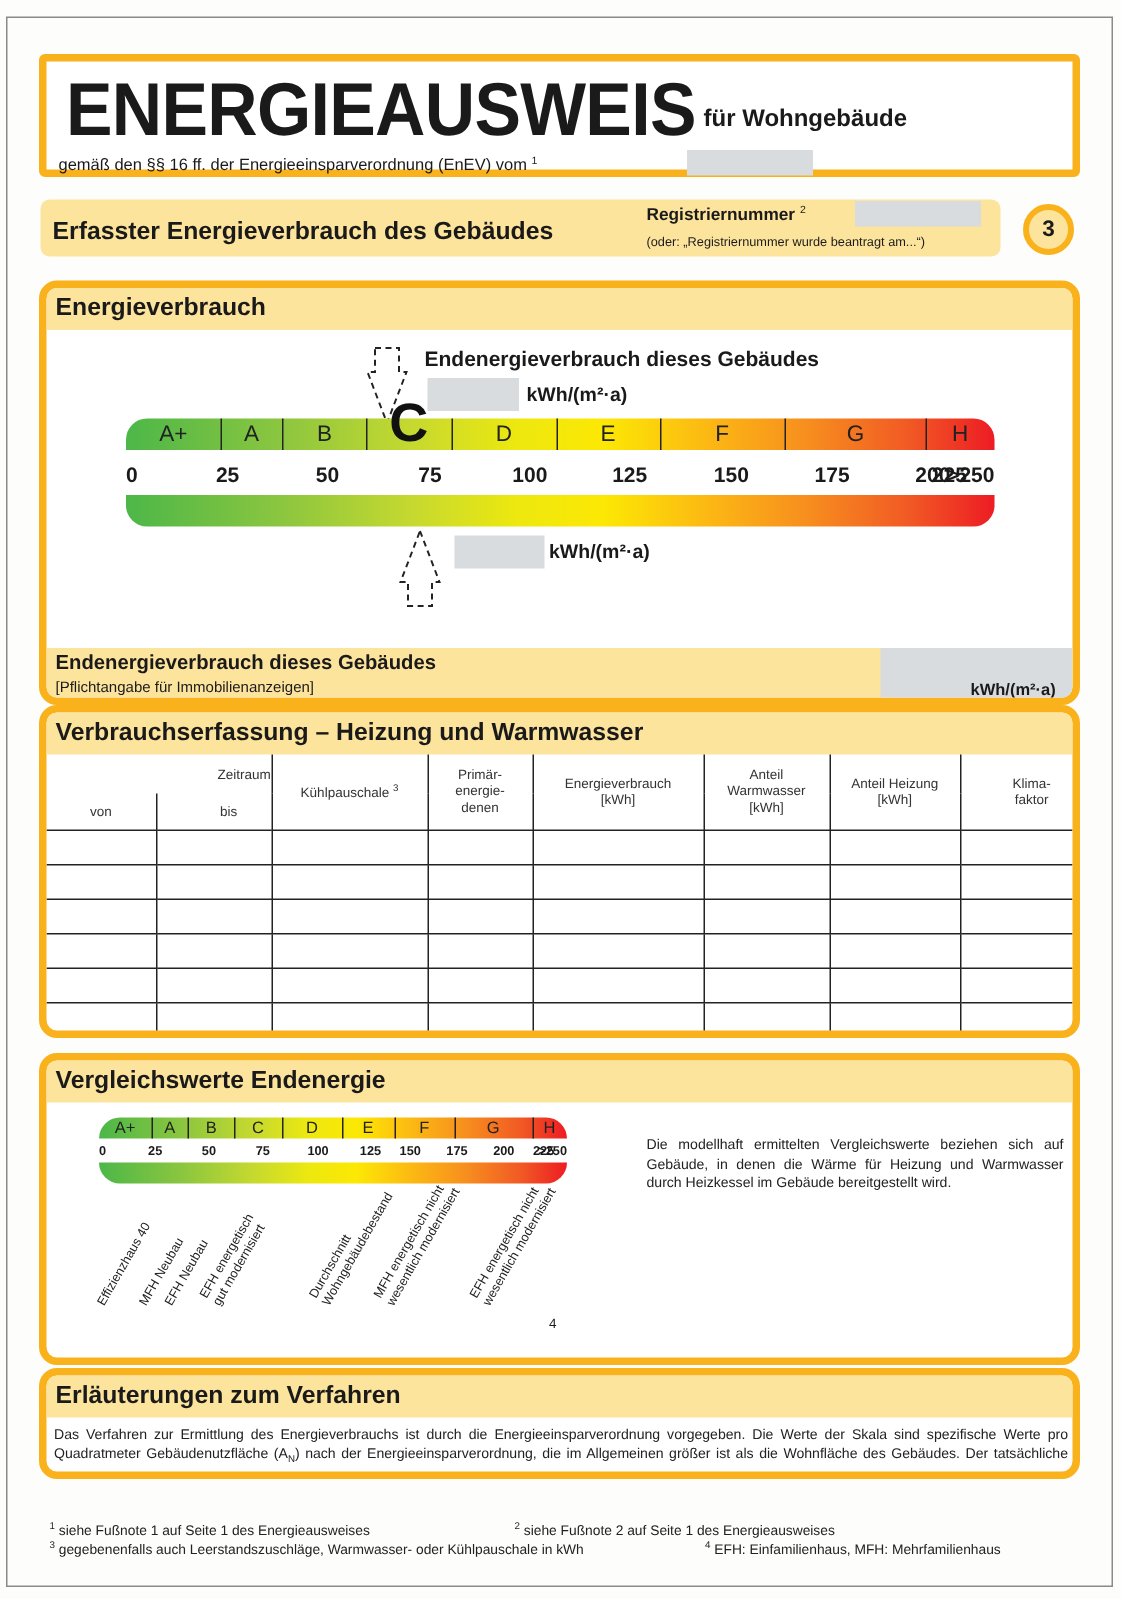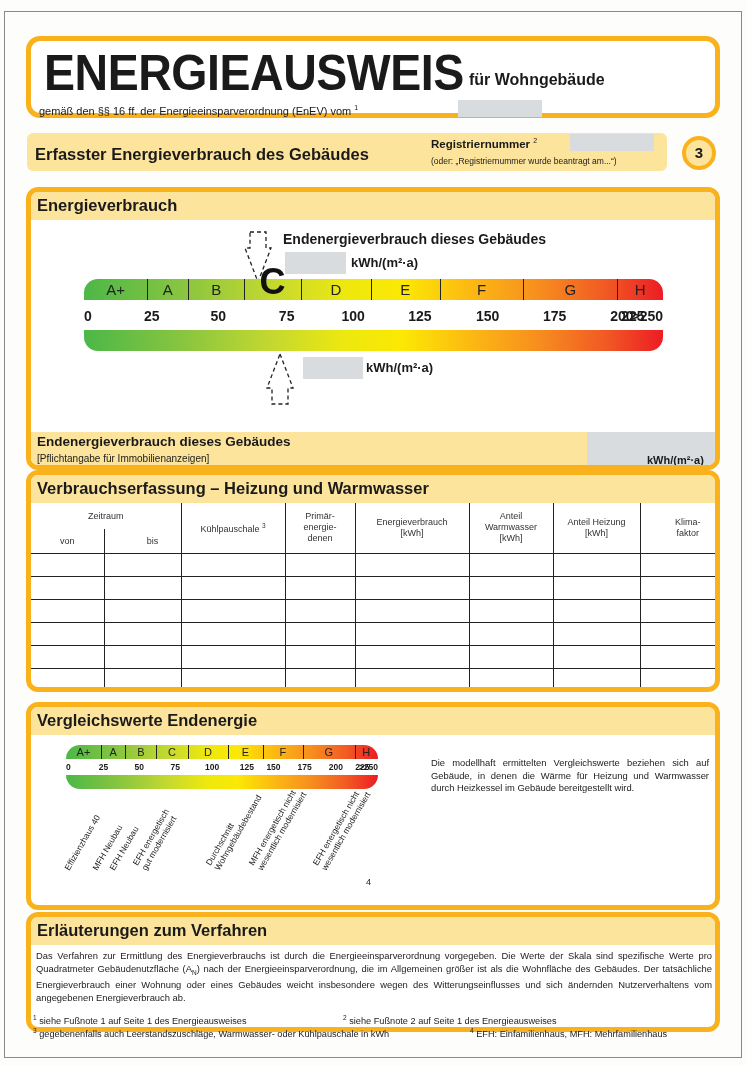--- a/index.html
+++ b/index.html
@@ -4,42 +4,42 @@
 <style>
   * { box-sizing: border-box; margin: 0; padding: 0; }
   html, body { width: 747px; height: 1066px; background: #fdfdfc; overflow: hidden; }
   body { position: relative; font-family: "Liberation Sans", sans-serif; color: #1a1a1a; }
   .page { position: absolute; left: 4px; top: 11px; width: 738px; height: 1047px; border: 1px solid #8a8a8a; background: #fdfdfc; }
   .abs { position: absolute; }
   .b { font-weight: bold; }
   .grey-box { position: absolute; background: #d9dcdf; }
 
   
-  .title-frame { position: absolute; left: 26px; top: 36px; width: 694px; height: 82px; border: 5px solid #f9b21c; border-radius: 14px; background: #fff; }
+  .title-frame { position: absolute; left: 26px; top: 36px; width: 694px; height: 82px; border: 5px solid #f9b21c; border-radius: 4px; background: #fff; }
   .big-title { position: absolute; left: 13px; top: 3px; font-size: 50px; font-weight: bold; letter-spacing: -0.5px; color: #1a1a1a; line-height: 58px; transform: scaleX(0.93); transform-origin: left; }
   .sub-title { position: absolute; left: 438px; top: 30px; font-size: 16px; font-weight: bold; }
   .gemass { position: absolute; left: 8px; top: 63px; font-size: 11px; }
   .gemass sup { font-size: 7px; }
 
   .reg-band { position: absolute; left: 27px; top: 133px; width: 640px; height: 38px; background: #fde49c; border-radius: 6px; }
   .reg-title { position: absolute; left: 8px; top: 12px; font-size: 16.5px; font-weight: bold; }
   .reg-label { position: absolute; left: 404px; top: 4px; font-size: 11.5px; font-weight: bold; }
   .reg-label sup { font-size: 7px; font-weight: normal; }
   .reg-note { position: absolute; left: 404px; top: 23px; font-size: 8.5px; }
   .page-circle { position: absolute; left: 682px; top: 136px; width: 34px; height: 34px; border: 4px solid #f9b21c; border-radius: 50%; background: #fde49c; text-align: center; font-weight: bold; font-size: 15px; line-height: 26px; }
 
   
   .section { position: absolute; border: 5px solid #f9b21c; border-radius: 12px; background: #fff; overflow: hidden; }
   .sec-head { position: absolute; left: 0; top: 0; right: 0; height: 28px; background: #fde49c; }
   .sec-head span { position: absolute; left: 6px; top: 4px; font-size: 16.5px; font-weight: bold; }
 
   .s1 { left: 26px; top: 187px; width: 694px; height: 283px; }
   .s2 { left: 26px; top: 470px; width: 694px; height: 222px; }
   .s3 { left: 26px; top: 702px; width: 694px; height: 208px; }
-  .s4 { left: 26px; top: 912px; width: 694px; height: 120px; }
+  .s4 { left: 26px; top: 912px; width: 694px; height: 74px; }
 
   
   .scale-bar { position: absolute; height: 21px; background: linear-gradient(to right, #4cb748 0%, #8cc63f 18%, #c6d92f 33%, #ede80f 45%, #fce804 55%, #fcb813 67%, #f7901e 78%, #f15a24 90%, #ed1c24 100%); }
   .scale-top { border-radius: 14px 14px 0 0; }
   .scale-bot { border-radius: 0 0 14px 14px; }
   .divider { position: absolute; width: 1px; background: #222; }
   .cls-label { position: absolute; text-align: center; color: #222; }
   .tick-label { position: absolute; font-weight: bold; text-align: center; }
 
   .endarrow, .primarrow { position: absolute; }
@@ -151,21 +151,21 @@
         <col style="width:77px">
         <col style="width:104px">
         <col style="width:70px">
         <col style="width:114px">
         <col style="width:84px">
         <col style="width:87px">
         <col style="width:75px">
     </colgroup>
     <tbody>
         <tr class="hdr" style="height:26px;">
-      <td colspan="2" style="border-bottom:none; vertical-align:middle;">Zeitraum</td>
+      <td colspan="2" style="border-bottom:none; vertical-align:middle;text-align:right;">Zeitraum</td>
       <td rowspan="2"><span>Kühlpauschale</span> <sup style="font-size:6.5px">3</sup></td>
       <td rowspan="2" style="white-space:pre-line; line-height:11px;">Primär-
 energie-
 denen</td>
       <td rowspan="2" style="white-space:pre-line; line-height:11px;">Energieverbrauch
 [kWh]</td>
       <td rowspan="2" style="white-space:pre-line; line-height:11px;">Anteil
 Warmwasser
 [kWh]</td>
       <td rowspan="2" style="white-space:pre-line; line-height:11px;">Anteil Heizung

